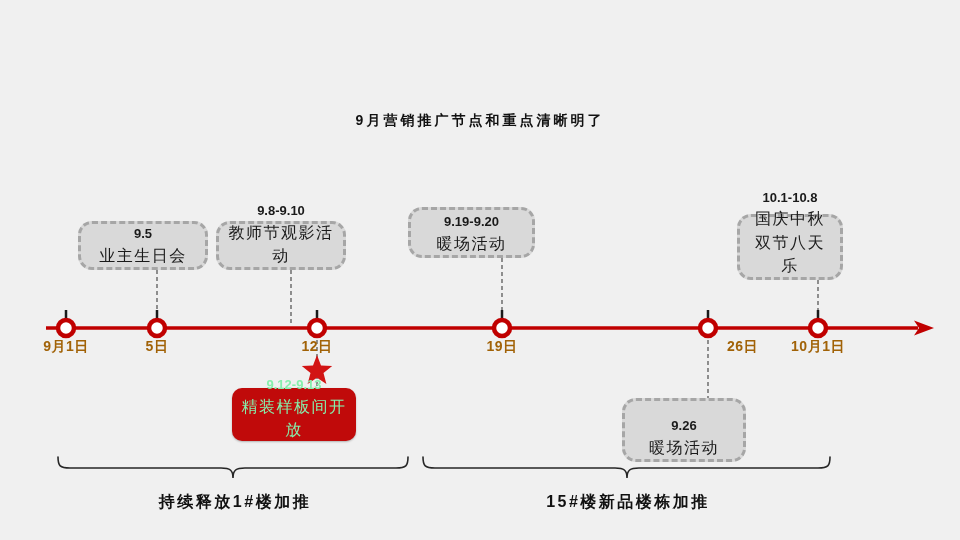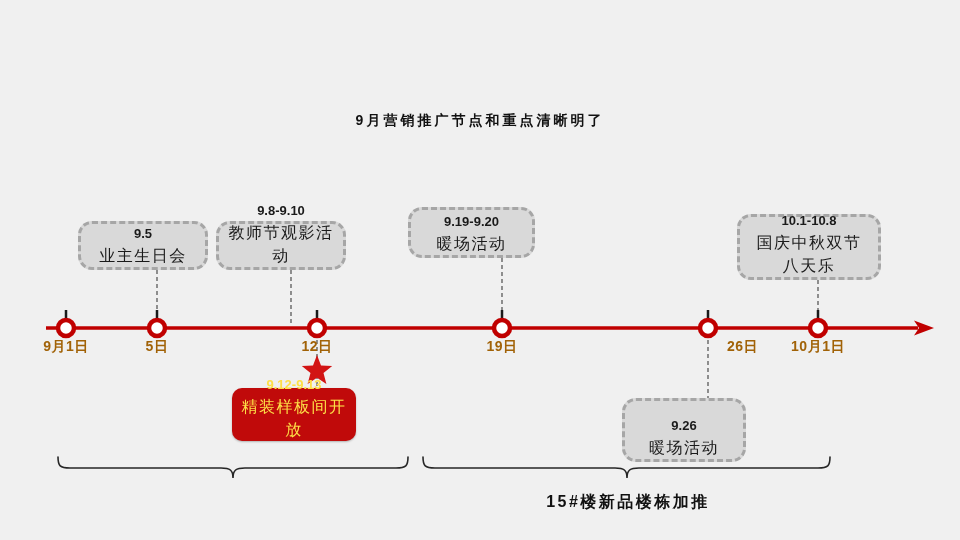--- a/index.html
+++ b/index.html
@@ -22,30 +22,30 @@
   
   .card{
     position:absolute;box-sizing:border-box;
     display:flex;flex-direction:column;align-items:center;justify-content:flex-end;
     text-align:center;line-height:1.45;
   }
   .card.gray{
     background:#d9d9d9;border:3px dashed #a6a6a6;border-radius:14px;
   }
   .card.red{
-    background:#c00a0a;border-radius:10px;color:#fde047;
+    background:#c00a0a;border-radius:10px;color:#86efac;
     box-shadow:0 1px 2px rgba(0,0,0,.25);
   }
   .card .c-date{font-size:13px;font-weight:bold;}
   .card .c-title{font-size:16px;font-weight:normal;letter-spacing:1.5px;padding:0 8px;}
 
   #card-95   {left:78px; top:221px;width:130px;height:49px;}
   #card-98   {left:216px;top:221px;width:130px;height:49px;}
   #card-919  {left:408px;top:207px;width:127px;height:51px;}
-  #card-101  {left:737px;top:214px;width:144px;height:66px;}
+  #card-101  {left:737px;top:214px;width:106px;height:66px;}
   #card-912  {left:232px;top:388px;width:124px;height:53px;}
   #card-926  {left:622px;top:398px;width:124px;height:64px;}
 
   
   .axis-label{
     position:absolute;top:338px;width:100px;text-align:center;
     font-size:14px;font-weight:bold;color:#a16207;letter-spacing:0.5px;
   }
 
   
@@ -133,15 +133,16 @@
     <div class="c-title">暖场活动</div>
   </div>
 
   <span class="axis-label" style="left:16px;">9月1日</span>
   <span class="axis-label" style="left:107px;">5日</span>
   <span class="axis-label" style="left:267px;">12日</span>
   <span class="axis-label" style="left:452px;">19日</span>
   <span class="axis-label" style="left:658px;text-align:right;">26日</span>
   <span class="axis-label" style="left:768px;">10月1日</span>
 
+  <div class="phase-label" id="phase-left">持续释放1#楼加推</div>
   <div class="phase-label" id="phase-right">15#楼新品楼栋加推</div>
 
 </div>
 
 </body></html>

